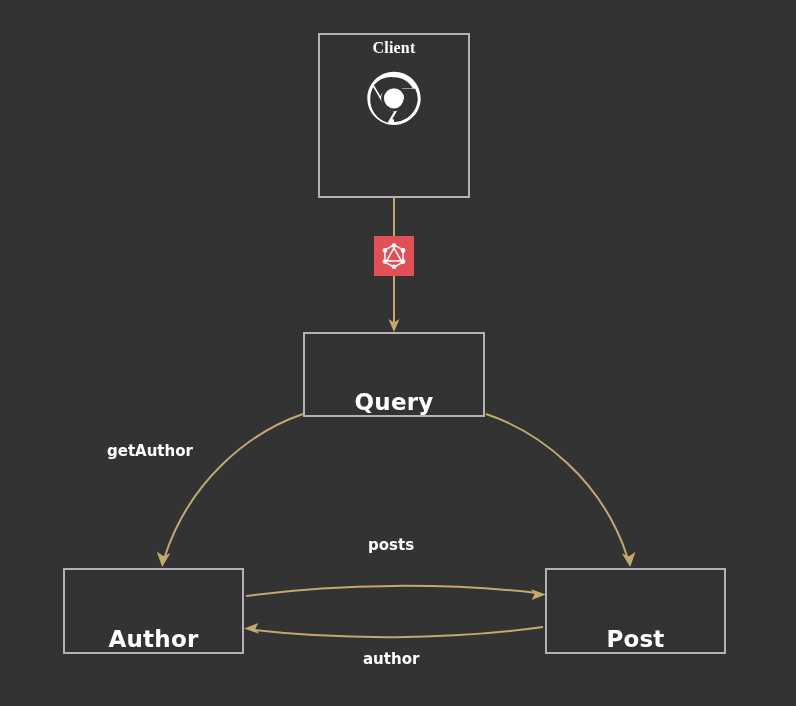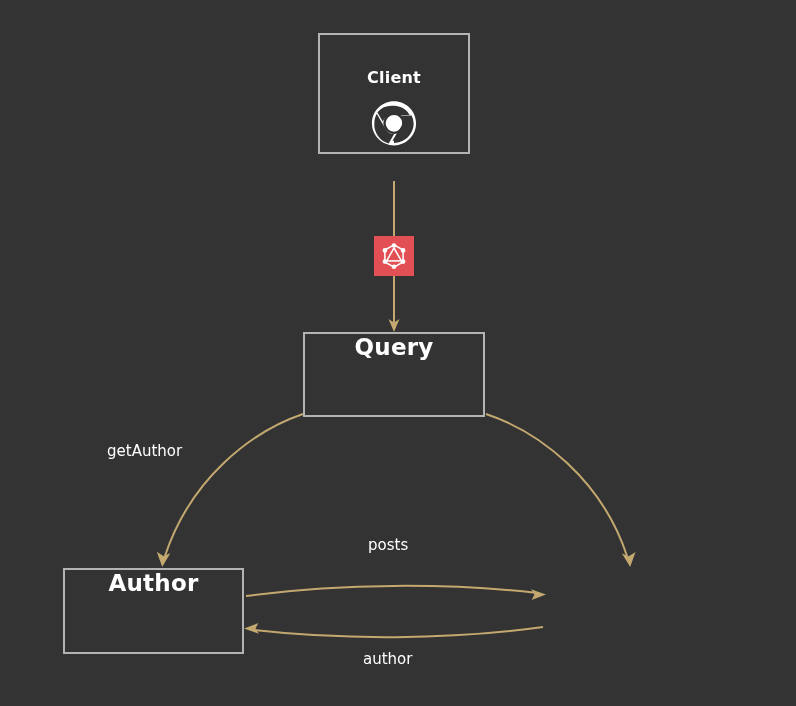--- a/index.html
+++ b/index.html
@@ -18,35 +18,36 @@
 
   
   .node {
     position: absolute;
     box-sizing: border-box;
     border: 2px solid #b3b3b3;
     background: #333333;
     display: flex;
     flex-direction: column;
     align-items: center;
-    justify-content: flex-start;
+    justify-content: flex-end;
   }
   .node-label {
     color: #ffffff;
     font-weight: 600;
     letter-spacing: 0.2px;
     text-align: center;
     white-space: nowrap;
   }
 
   #node-client {
     left: 318px; top: 33px;
-    width: 152px; height: 121px;
+    width: 152px; height: 165px;
     justify-content: flex-start;
-    padding-top: 33px;
+    padding-top: 4px;
+    font-family: Liberation Serif, serif;
   }
   #node-client .node-label { font-size: 16px; }
 
   .chrome-icon {
     margin-top: 12px;
     width: 64px; height: 64px;
   }
 
   #node-query {
     left: 303px; top: 332px;
@@ -89,21 +90,21 @@
     fill: none;
     stroke: #c3a870;
     stroke-width: 2;
   }
   .edge-head { fill: #c3a870; }
 
   
   .edge-label {
     position: absolute;
     color: #ffffff;
-    font-weight: 400;
+    font-weight: 700;
     font-size: 15px;
     white-space: nowrap;
   }
   #label-get-author       { left: 107px; top: 442px; }
   #label-get-posts        { left: 594px; top: 442px; }
   #label-posts            { left: 368px; top: 536px; }
   #label-author           { left: 363px; top: 650px; }
 </style>
 </head>
 <body>
@@ -164,18 +165,21 @@
   </div>
 
   <div class="node" id="node-query">
     <div class="node-label">Query</div>
   </div>
 
   <div class="node" id="node-author">
     <div class="node-label">Author</div>
   </div>
 
+  <div class="node" id="node-post">
+    <div class="node-label">Post</div>
+  </div>
 
   <div class="edge-label" id="label-get-author">getAuthor</div>
   <div class="edge-label" id="label-posts">posts</div>
   <div class="edge-label" id="label-author">author</div>
 
 </div>
 
 </body></html>

